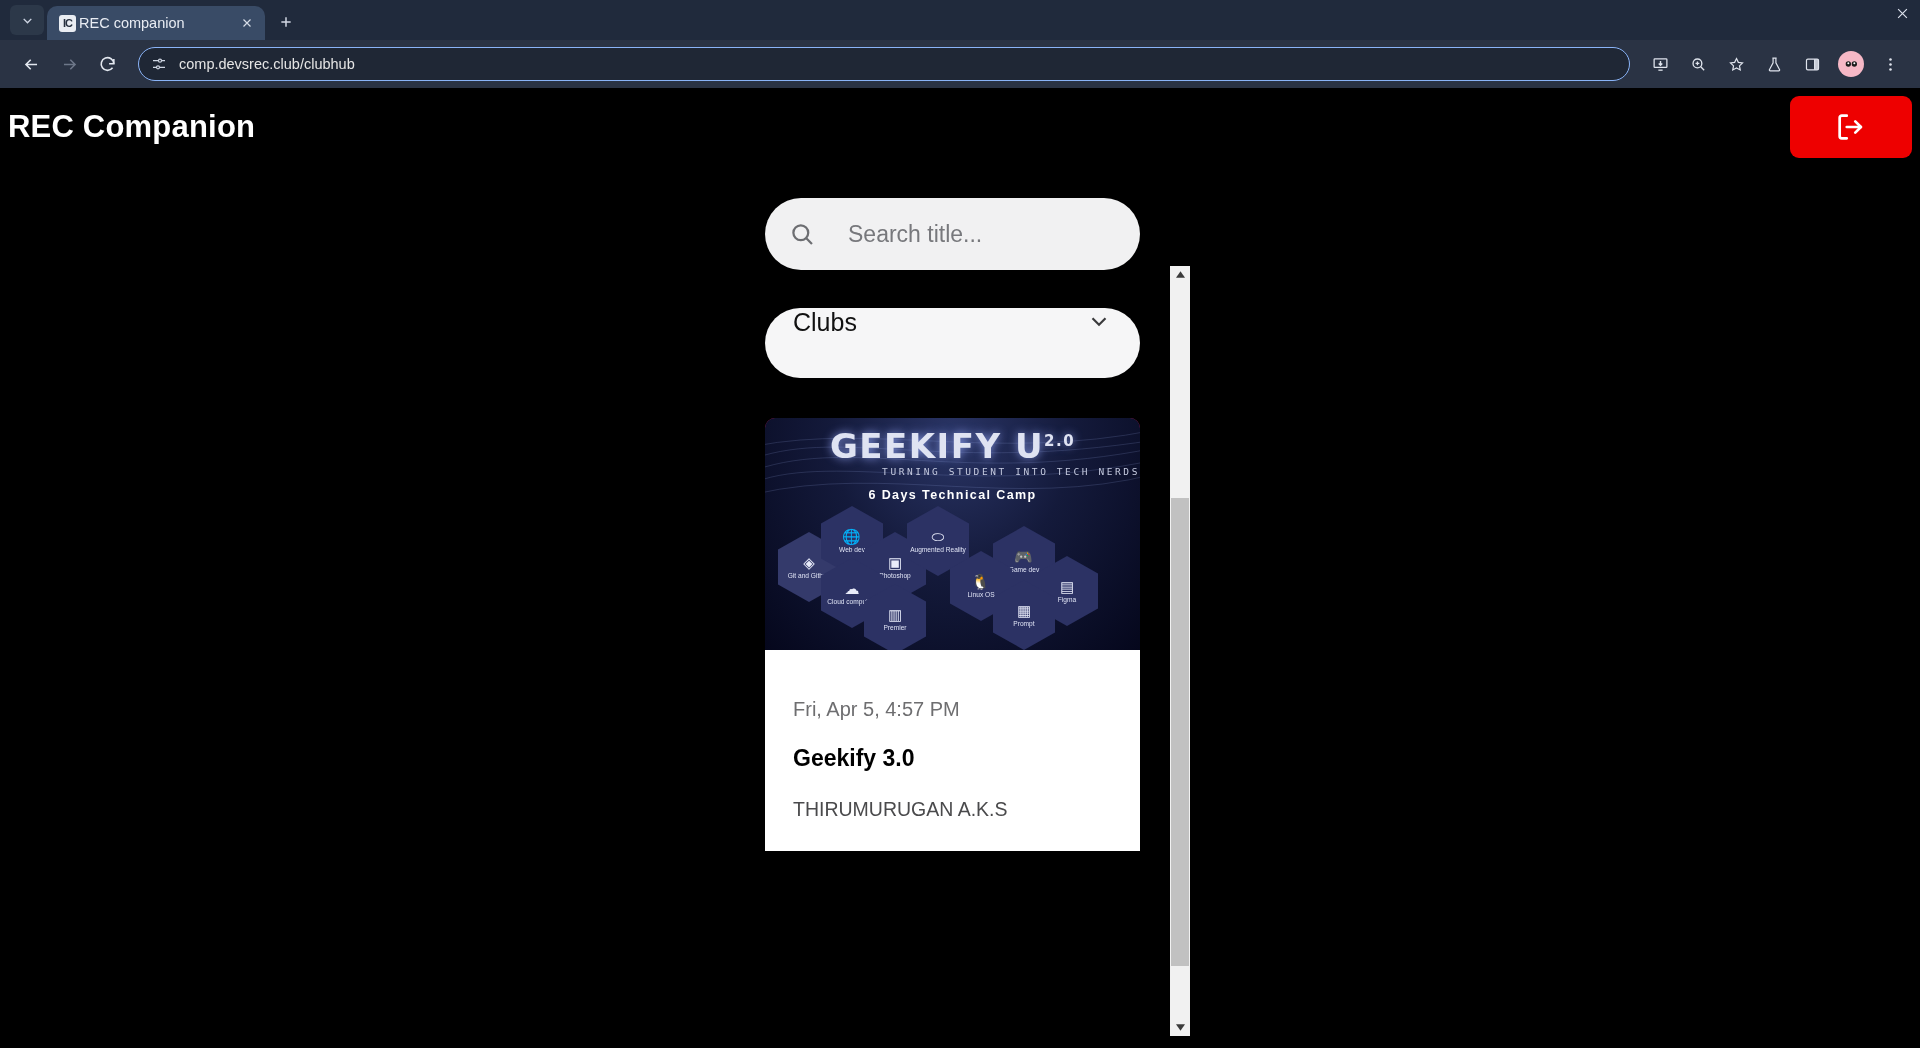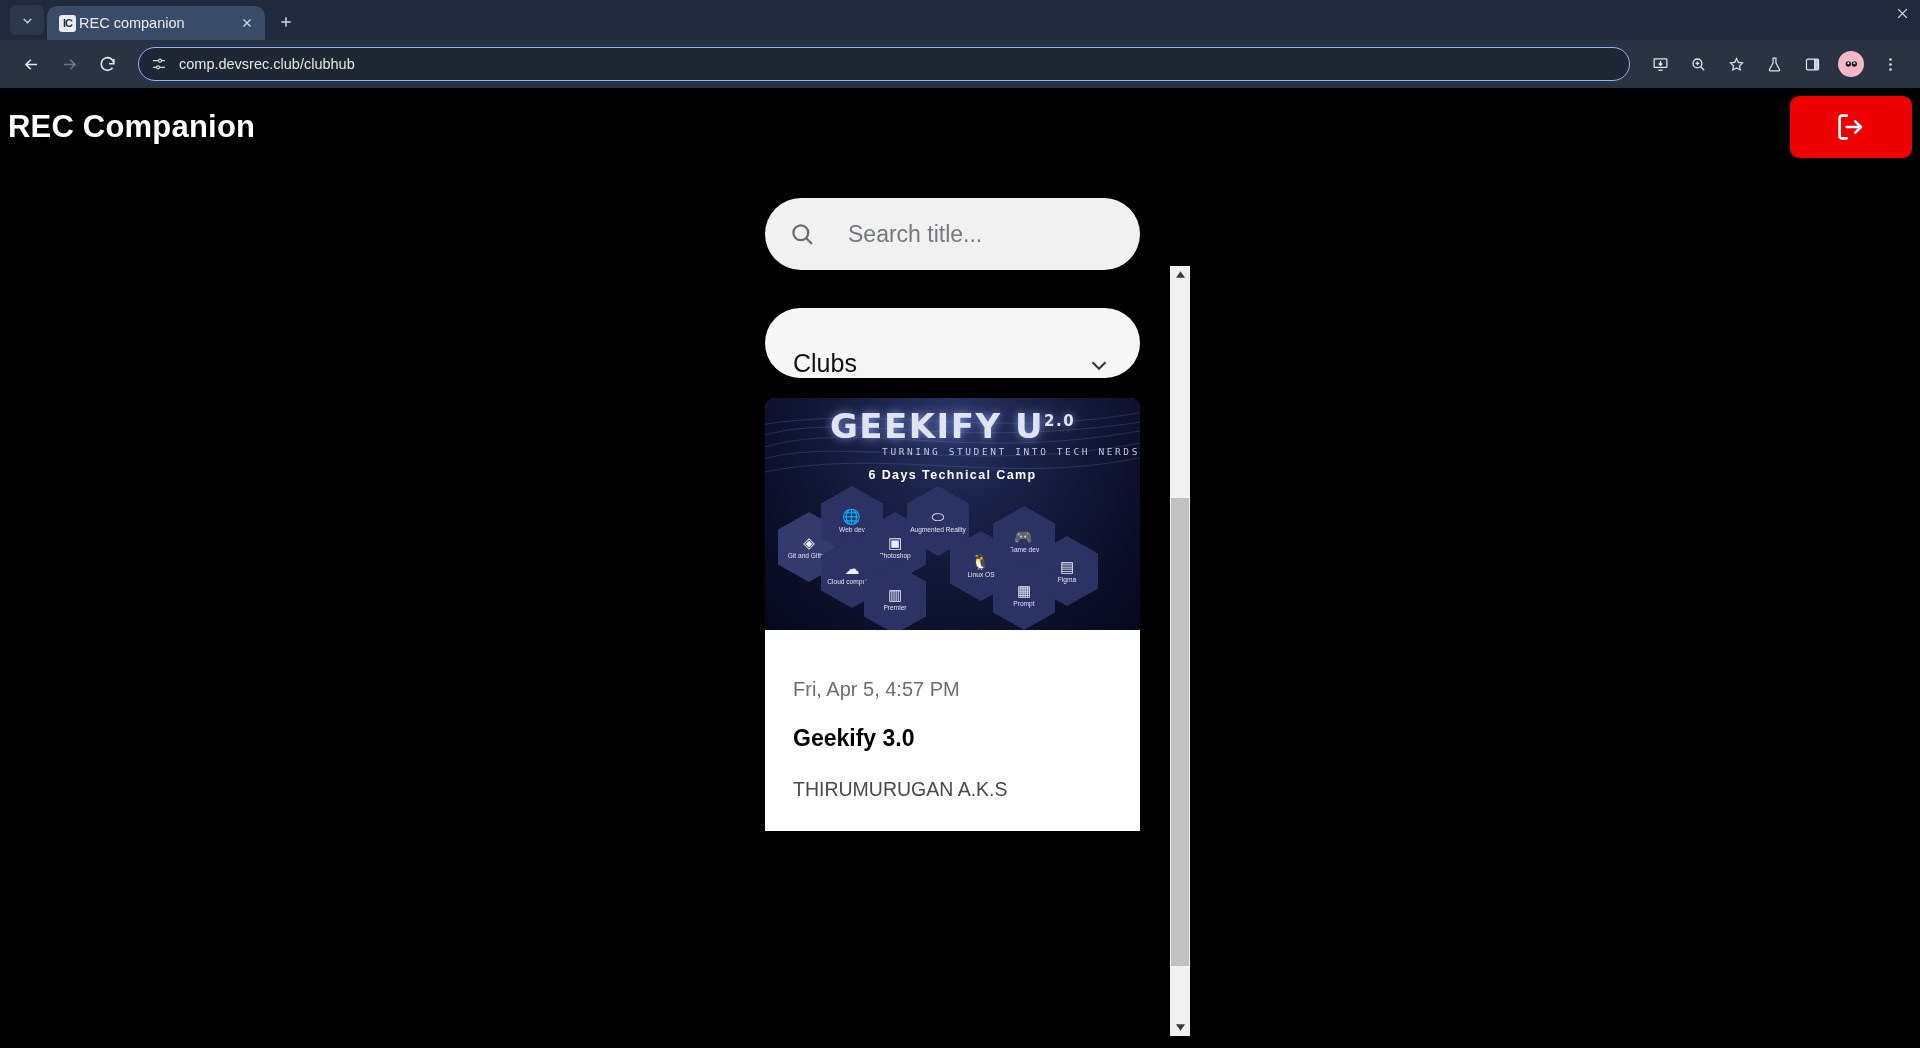--- a/index.html
+++ b/index.html
@@ -114,27 +114,27 @@
     position: absolute; left: 765px; top: 0px; width: 375px;
   }
   .search-pill {
     margin-top: 32px; height: 72px; background: #f1f1f2;
     border-radius: 36px; display: flex; align-items: center;
     padding: 0 24px; gap: 32px;
   }
   .search-placeholder { color: #77787c; font-size: 23px; }
   .select-pill {
     margin-top: 38px; height: 70px; background: #f6f6f7;
-    border-radius: 35px; display: flex; align-items: flex-end;
+    border-radius: 35px; display: flex; align-items: flex-start;
     justify-content: space-between; padding: 0 28px 0 28px;
   }
   .select-value { color: #111; font-size: 25px; }
 
   .event-card {
-    margin-top: 20px; width: 375px; background: #be185d;
+    margin-top: 40px; width: 375px; background: #be185d;
     border-radius: 10px 10px 0 0; overflow: hidden;
   }
   .poster {
     height: 232px; width: 375px; position: relative;
     background:
       radial-gradient(ellipse at 50% 8%, #2a3566 0%, #141a3b 45%, #05071c 100%);
     overflow: hidden;
   }
   .poster-lines {
     position: absolute; inset: 0; opacity: .55;

